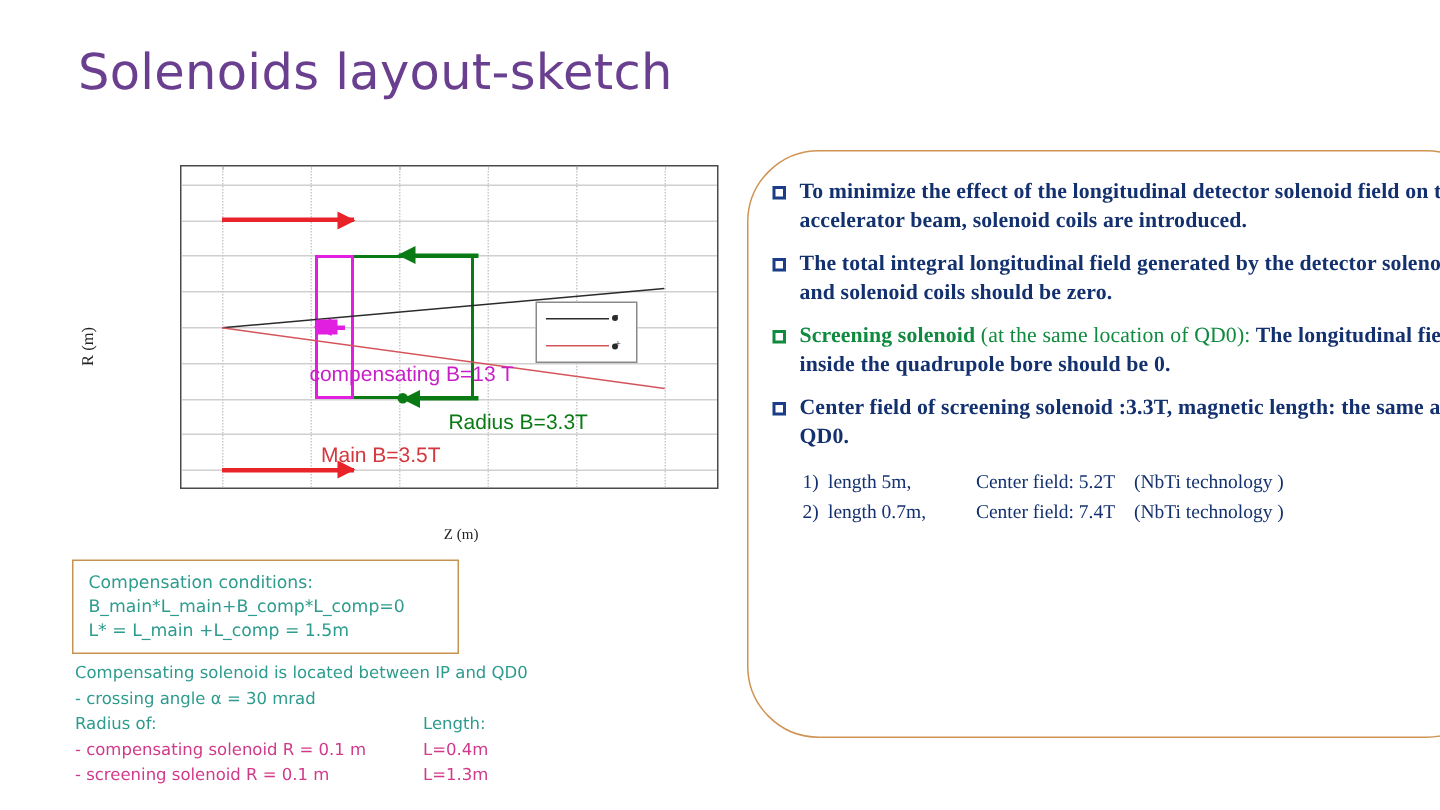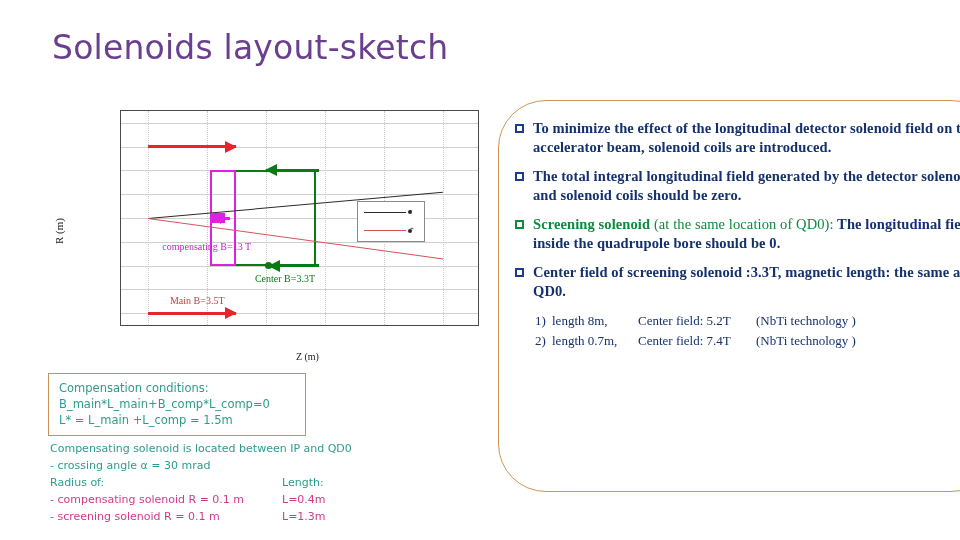--- a/index.html
+++ b/index.html
@@ -31,21 +31,21 @@
   #y-axis-label{
     position:absolute;left:14px;top:50%;transform:translateY(-50%) rotate(-90deg);
     font-family:"Liberation Serif",serif;font-size:11px;color:#222;white-space:nowrap;
   }
   #x-axis-label{
     position:absolute;left:58%;bottom:-2px;
     font-family:"Liberation Serif",serif;font-size:10px;color:#222;white-space:nowrap;
   }
   .dotmark{position:absolute;width:7px;height:7px;border-radius:50%;background:#0a7a14;}
 
-  .plotlabel{position:absolute;font-family:Liberation Serif, serif;font-size:10px;white-space:nowrap;}
+  .plotlabel{position:absolute;font-family:Liberation Sans, sans-serif;font-size:14px;white-space:nowrap;margin-left:44px;}
 
   #plot-legend{
     position:absolute;border:1px solid #8a8a8a;background:#fff;
     padding:4px 6px;display:flex;flex-direction:column;gap:7px;
   }
   .legend-row{display:flex;align-items:center;gap:2px;}
   .legend-swatch{display:block;width:42px;height:0;}
   .legend-swatch.k{border-top:1.4px solid #2b2b2b;}
   .legend-swatch.r{border-top:1.4px solid #d4545c;}
   .legend-sym{
@@ -99,21 +99,21 @@
   .btext .pink-n{color:#e0418b;font-weight:700;}
 
   #options-list{margin:2px 0 0 20px;}
   .opt-line{
     font-family:"Liberation Serif",serif;font-size:13px;line-height:20px;
     color:#14316f;white-space:nowrap;
   }
   .opt-line.maroon{color:#9e2222;}
   .opt-line .num{display:inline-block;width:17px;}
   .opt-line .len{display:inline-block;width:86px;}
-  .opt-line .cf{display:inline-block;width:118px;}
+  .opt-line .cf{display:inline-block;width:118px;text-align:center;}
   .opt-line sub{font-size:9px;}
 </style>
 </head>
 <body>
 
 <div class="slide">
 
   <div id="page-title">Solenoids layout-sketch</div>
 
   <div id="chart-figure">
@@ -170,21 +170,21 @@
           <div style="position: absolute; top: -1.5px; height: 3px; left: 0px; right: 0px; background: rgb(10, 122, 20);"></div>
           <div style="position: absolute; top: -6px; width: 0px; height: 0px; border-top: 6px solid transparent; border-bottom: 6px solid transparent; left: 0px; margin-left: -1px; border-right: 12px solid rgb(10, 122, 20);"></div>
         </div>
         <div style="position: absolute; top: 107px; height: 0px; left: 88.5124px; width: 20.6529px;">
           <div style="position: absolute; top: -1.5px; height: 3px; left: 0px; right: 0px; background: rgb(224, 31, 224);"></div>
           <div style="position: absolute; top: -6px; width: 0px; height: 0px; border-top: 6px solid transparent; border-bottom: 6px solid transparent; left: 0px; margin-left: -1px; border-right: 12px solid rgb(224, 31, 224);"></div>
         </div>
         <div class="dotmark" style="left: 144.021px; top: 151.056px;"></div>
         <div style="position: absolute; left: 90.2826px; top: 102px; width: 14px; height: 10px; background: rgb(224, 31, 224);"></div>
         <div class="plotlabel" style="left: 41.3058px; top: 130.484px; color: rgb(200, 31, 200);">compensating B=13 T</div>
-        <div class="plotlabel" style="left: 133.949px; top: 161.871px; color: rgb(10, 122, 20);">Center B=3.3T</div>
+        <div class="plotlabel" style="left: 133.949px; top: 161.871px; color: rgb(10, 122, 20);">Radius B=3.3T</div>
         <div class="plotlabel" style="left: 48.9769px; top: 184.222px; color: rgb(212, 56, 63);">Main B=3.5T</div>
         <div id="plot-legend" style="left: 236.033px; top: 90.3556px;">
           <div class="legend-row">
             <span class="legend-swatch k"></span>
             <span class="legend-dot"></span>
             <span class="legend-sym"><sup>-</sup></span>
           </div>
           <div class="legend-row">
             <span class="legend-swatch r"></span>
             <span class="legend-dot"></span>
@@ -230,18 +230,18 @@
         <div class="bullet-row">
           <div class="sqbullet green"></div>
           <div class="btext"><span class="green-b">Screening solenoid</span><span class="green-n" style="font-weight:400"> (at the same location of QD0):</span> The longitudinal field inside the quadrupole bore should be 0.</div>
         </div>
         <div class="bullet-row">
           <div class="sqbullet"></div>
           <div class="btext">Center field of screening solenoid :3.3T, magnetic length: the same as QD0.</div>
         </div>
       </div>
     <div id="options-list">
-        <div class="opt-line"><span class="num">1)</span><span class="len">length 8m,</span><span class="cf">Center field: 5.2T</span><span class="tech">(NbTi technology )</span></div>
+        <div class="opt-line"><span class="num">1)</span><span class="len">length 5m,</span><span class="cf">Center field: 5.2T</span><span class="tech">(NbTi technology )</span></div>
         <div class="opt-line"><span class="num">2)</span><span class="len">length 0.7m,</span><span class="cf">Center field: 7.4T</span><span class="tech">(NbTi technology )</span></div>
       </div>
   </div>
 
 </div>
 
 </body></html>

